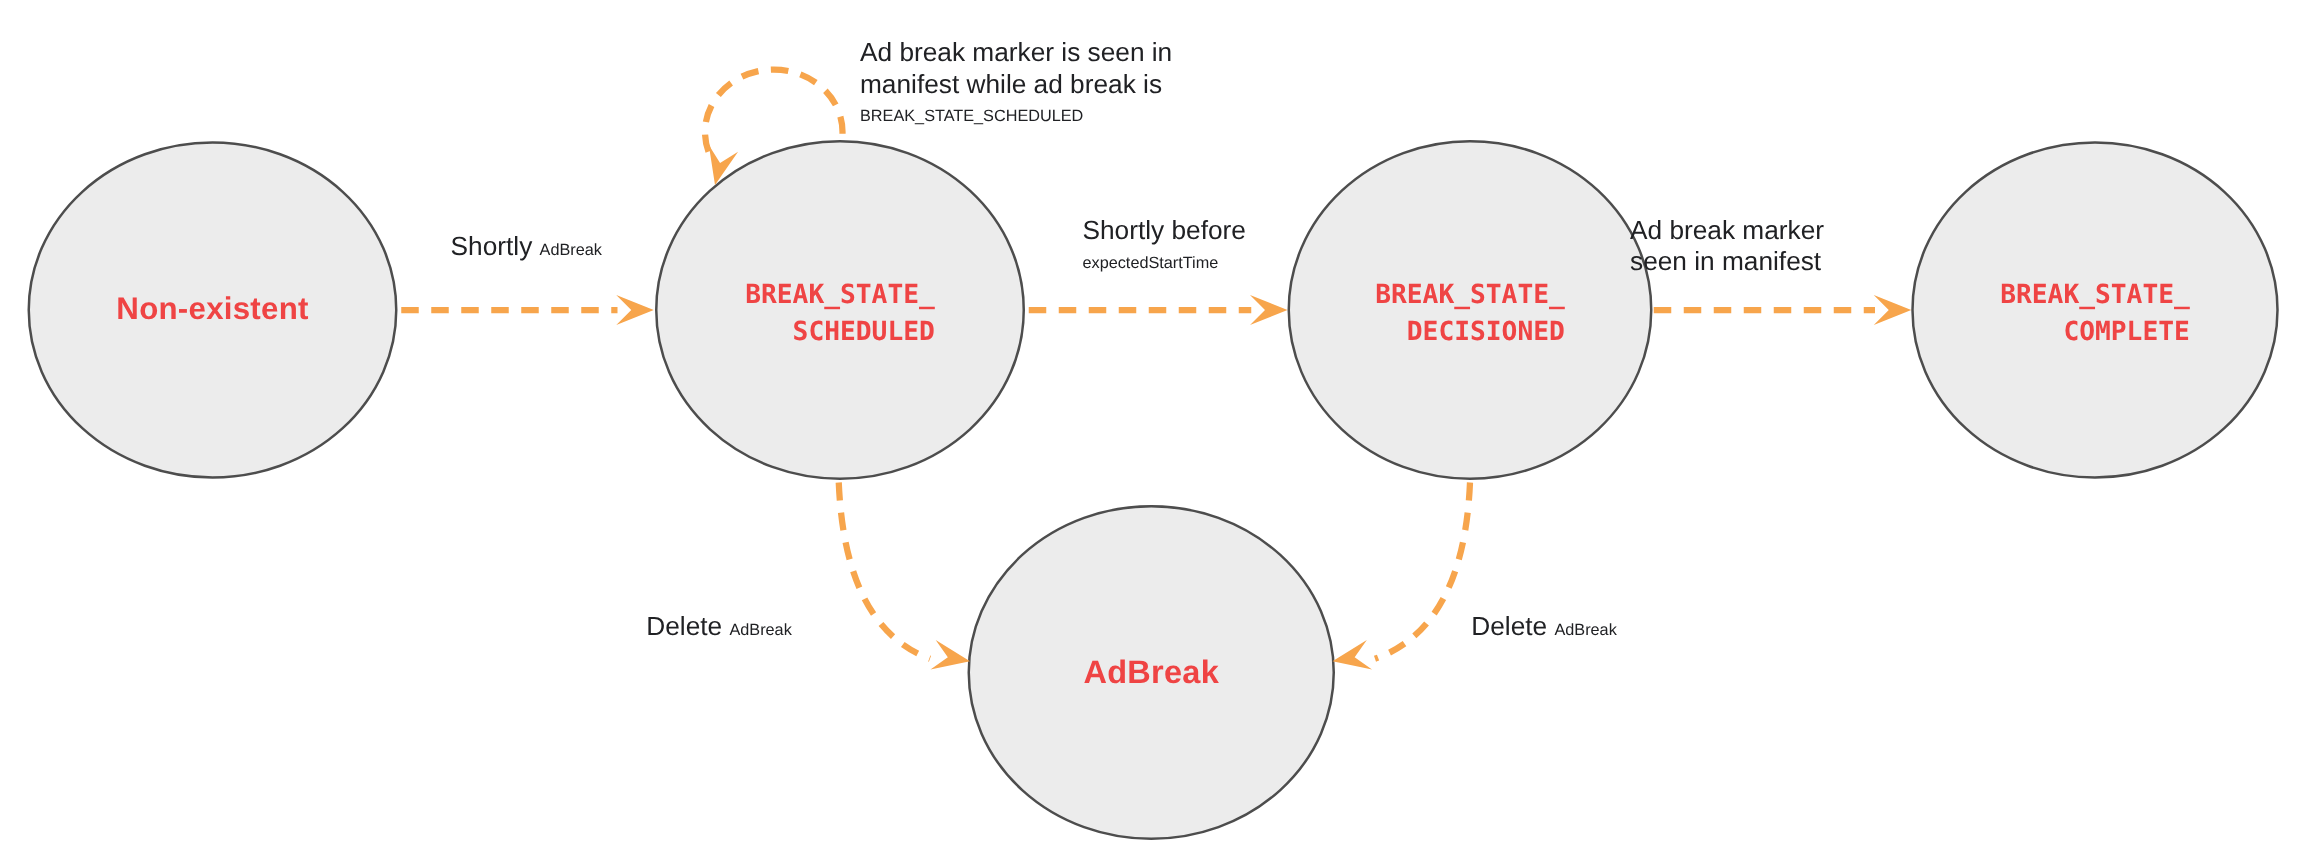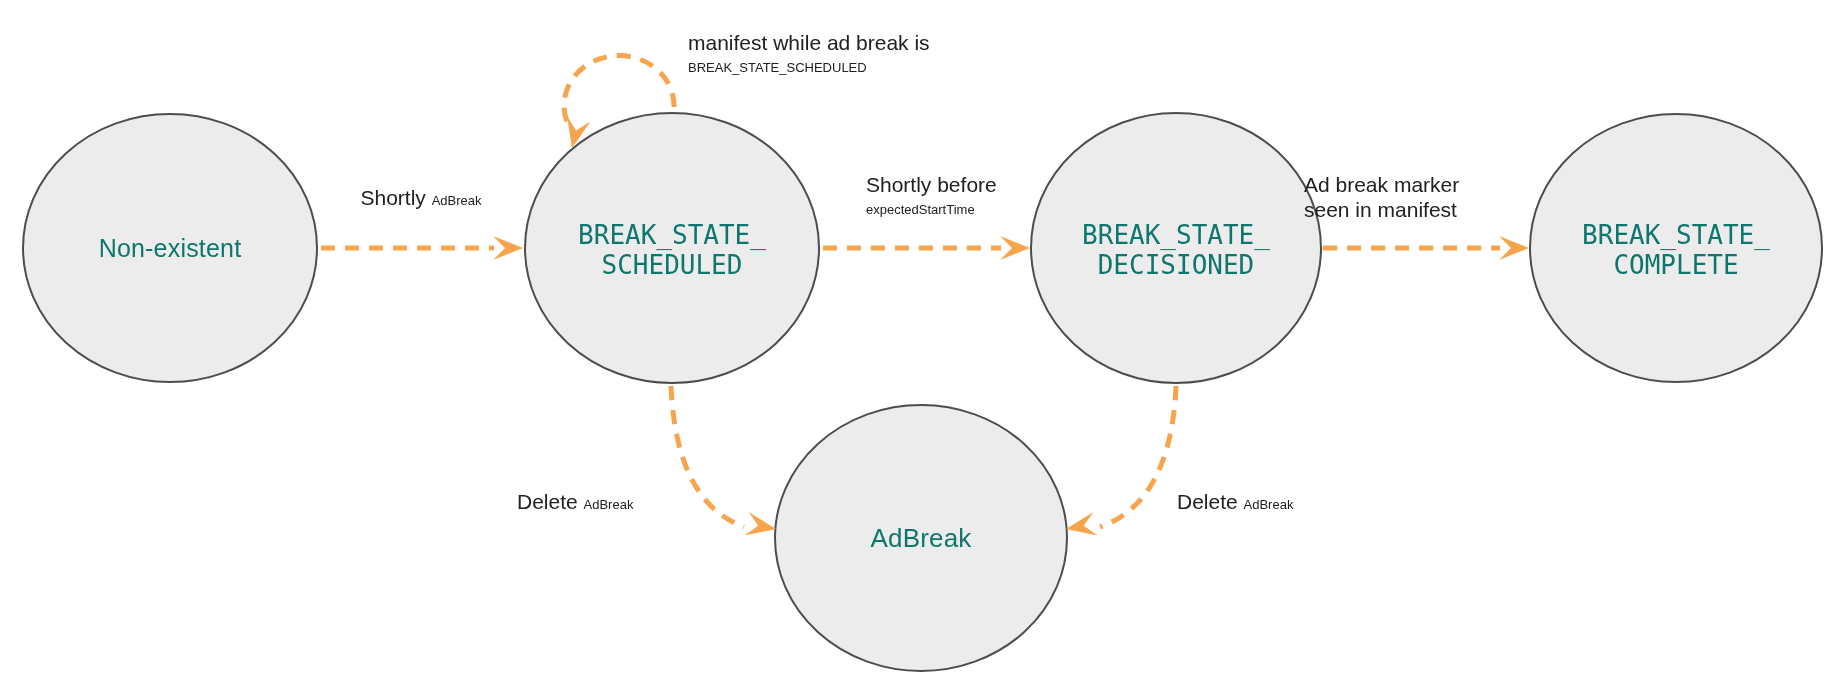--- a/index.html
+++ b/index.html
@@ -26,28 +26,28 @@
   .edge{
     fill:none;
     stroke:var(--arrow-orange);
     stroke-width:5;
     stroke-dasharray:14 10;
   }
   .head{fill:var(--arrow-orange);stroke:none;}
   .label{position:absolute;white-space:nowrap;}
   .node-label{
     transform:translate(-50%,-50%);
-    text-align:center;
-    font-weight:normal;
-    color:#0f766e;
+    text-align:right;
+    font-weight:bold;
+    color:#ef4444;
   }
   .node-label.sans{font-size:25px;letter-spacing:.2px;}
   .node-label.mono{
     font-family:"DejaVu Sans Mono",monospace;
-    font-size:26px;
+    font-size:21px;
     line-height:30px;
   }
   .edge-label{
     font-size:21px;
     line-height:25px;
     color:#202124;
   }
   .edge-label.center{transform:translateX(-50%);}
   .code{
     font-family:Liberation Sans, sans-serif;
@@ -103,20 +103,21 @@
     <div>COMPLETE</div>
   </div>
 
   <div class="label node-label sans" style="left:921px;top:538px;font-size:26px;">AdBreak</div>
 
   <div class="label edge-label center" style="left:421px;top:185px;">
     <span>Shortly </span><span class="code">AdBreak</span>
   </div>
 
   <div class="label edge-label" style="left:688px;top:30px;">
+    <div>Ad break marker is seen in</div>
     <div>manifest while ad break is</div>
     <div class="code">BREAK_STATE_SCHEDULED</div>
   </div>
 
   <div class="label edge-label" style="left:866px;top:172px;">
     <div>Shortly before</div>
     <div class="code">expectedStartTime</div>
   </div>
 
   <div class="label edge-label" style="left:1304px;top:172px;">

